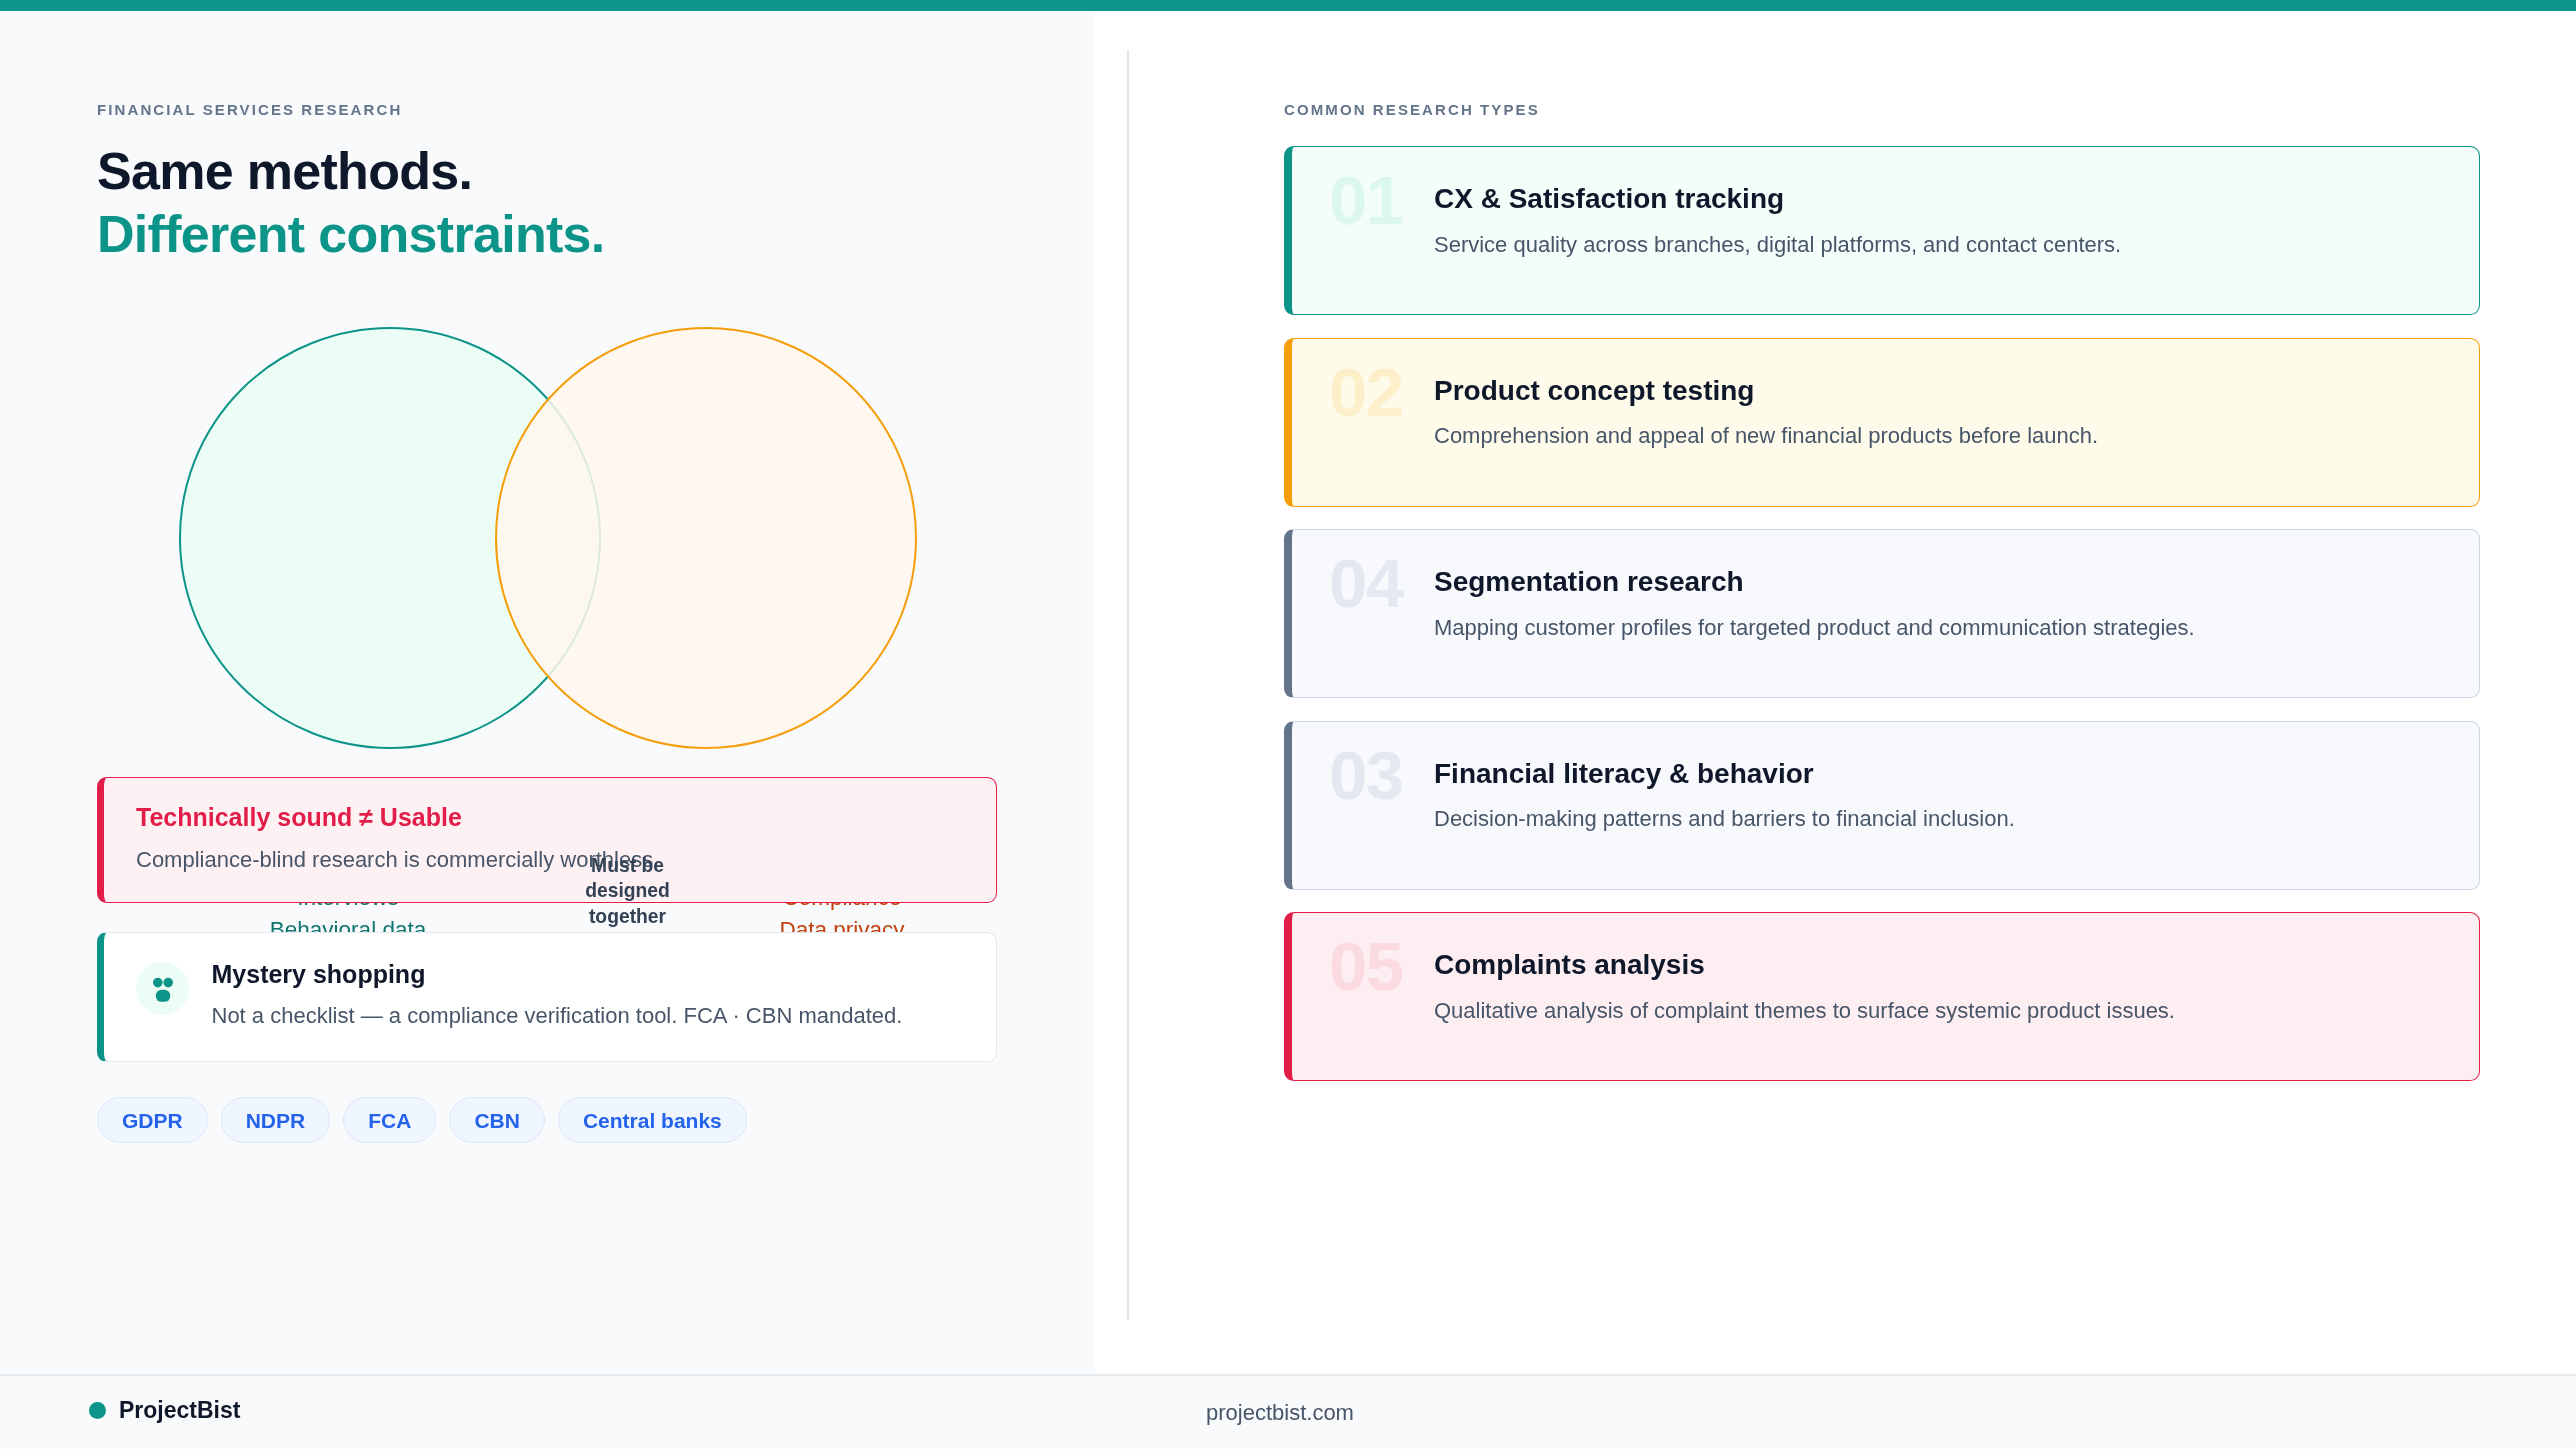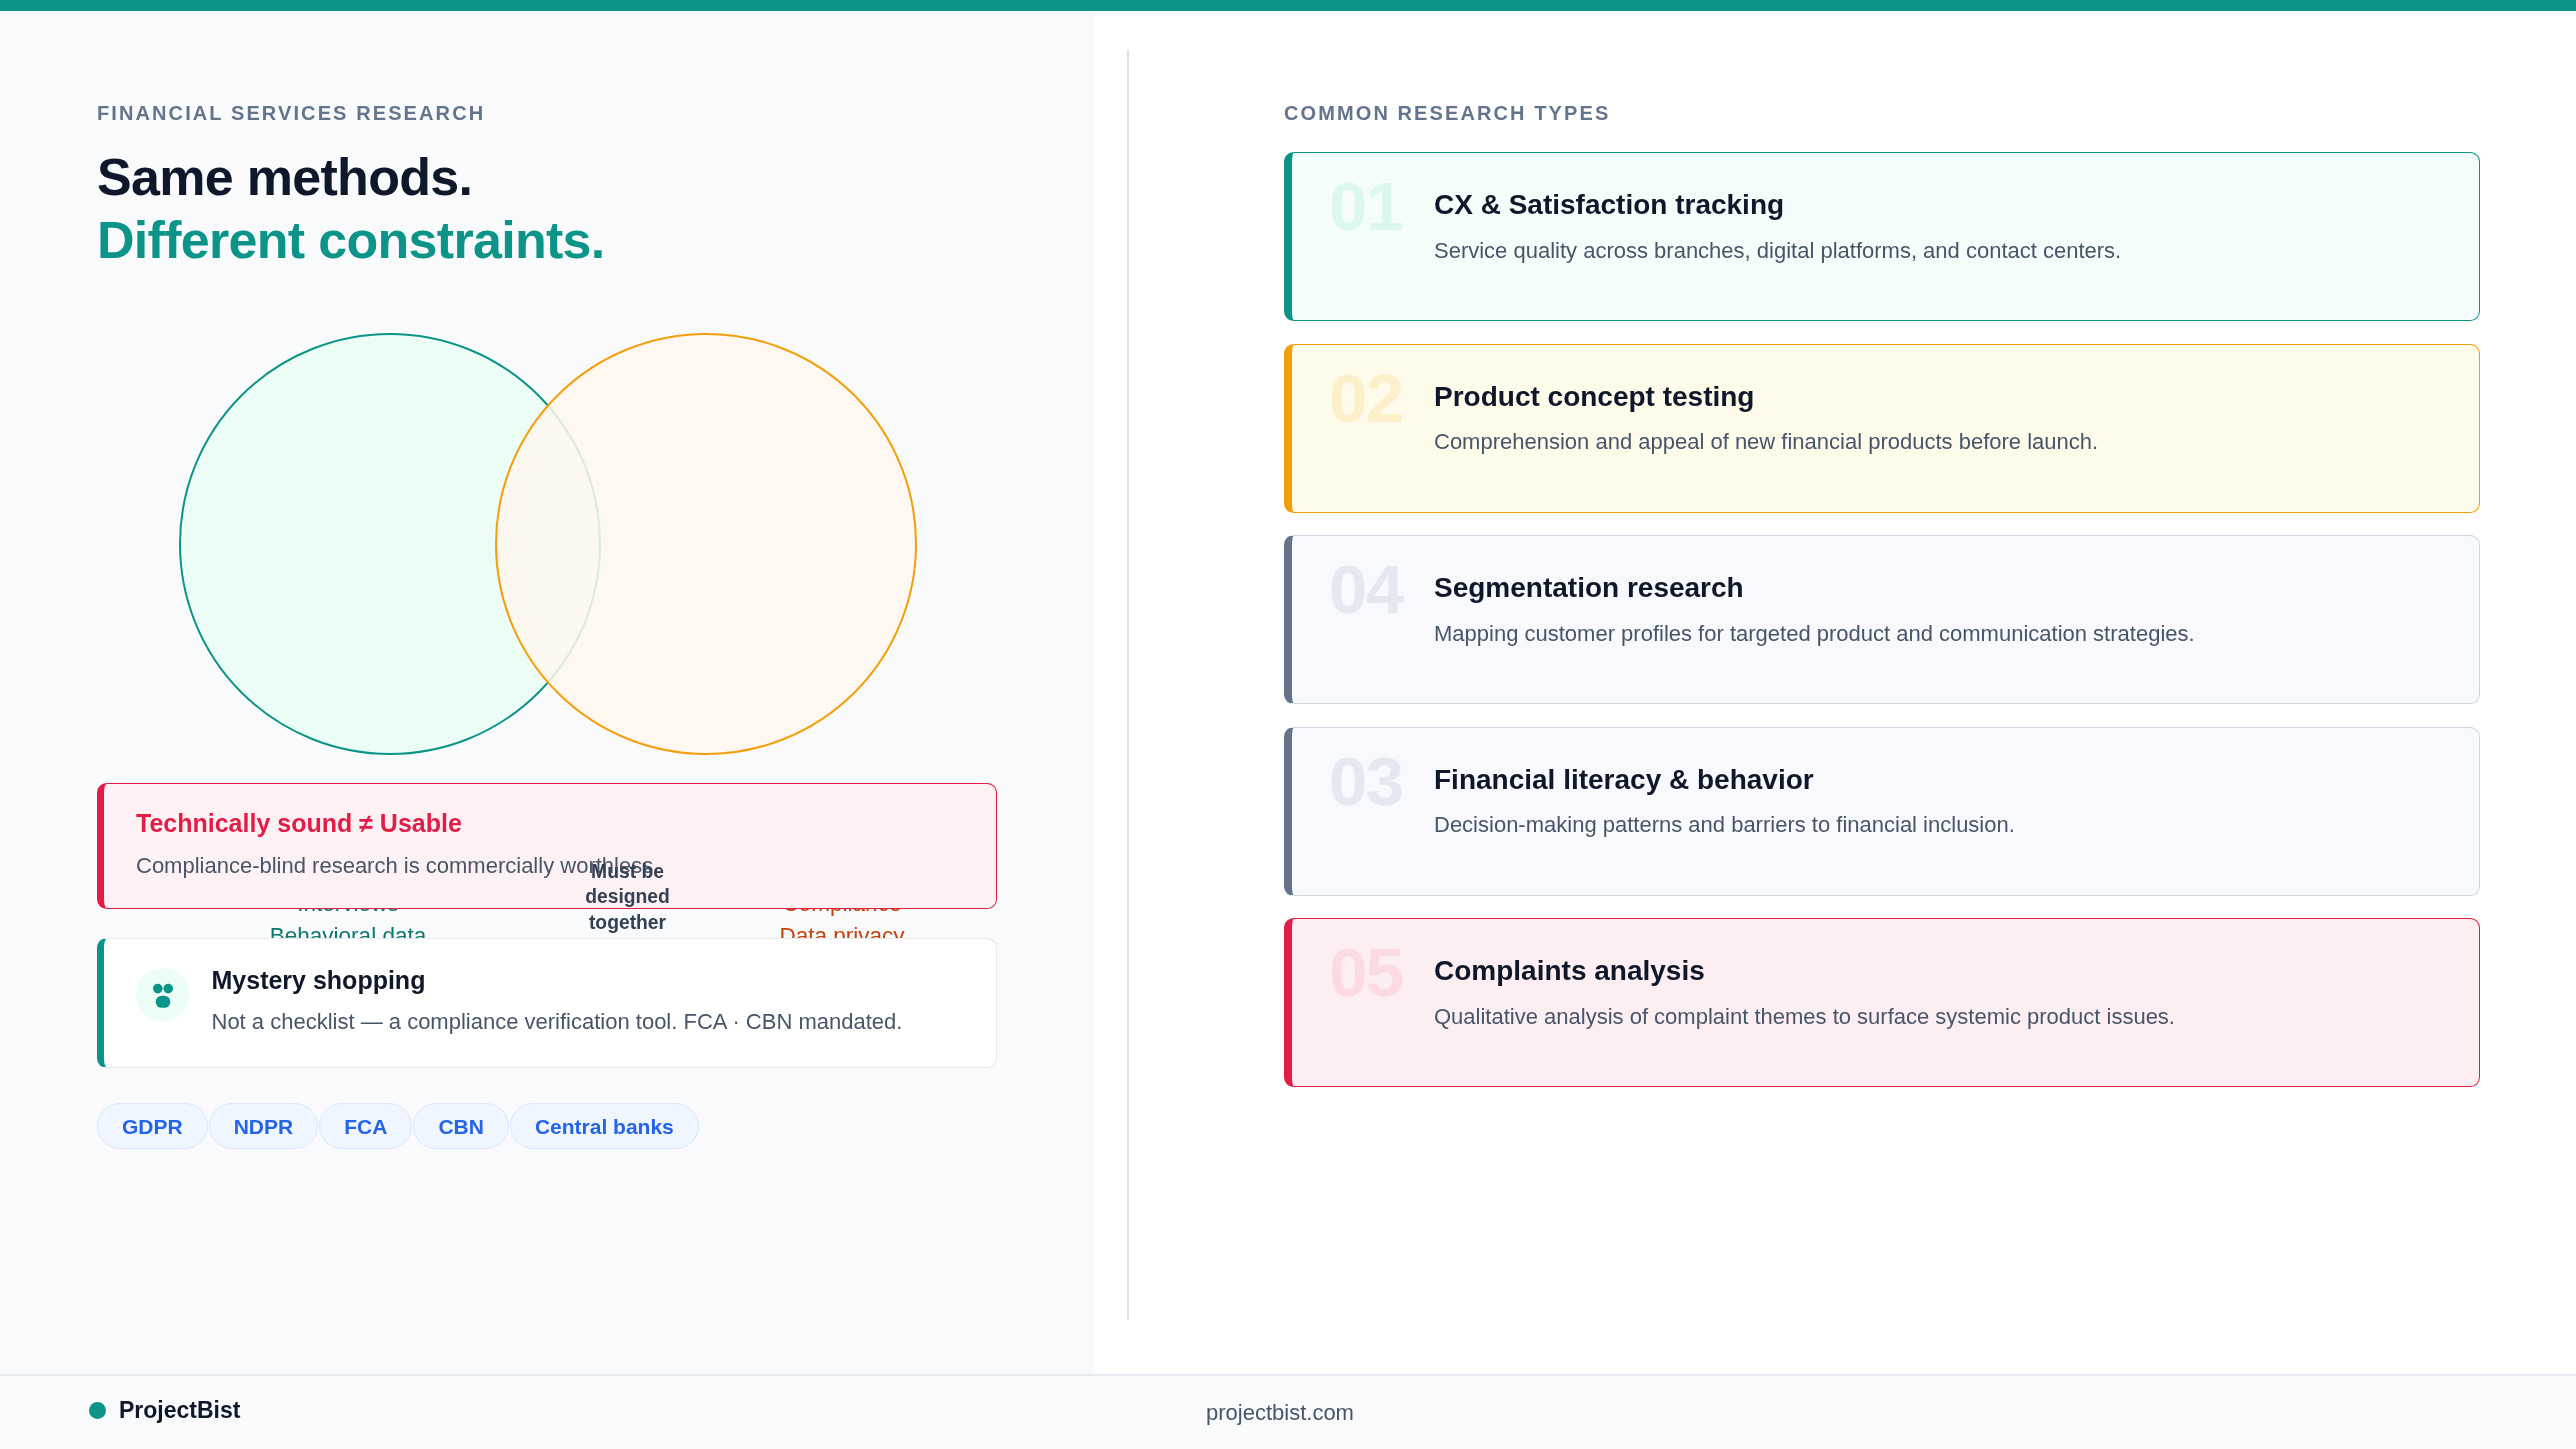--- a/index.html
+++ b/index.html
@@ -51,21 +51,21 @@
 
   
   .left-col {
     position: absolute;
     left: 97px;
     top: 101px;
     width: 950px;
   }
 
   .eyebrow {
-    font-size: 20px;
+    font-size: 15px;
     font-weight: 700;
     letter-spacing: 2.1px;
     color: #64748b;
     text-transform: uppercase;
     line-height: 1.2;
   }
 
   .headline {
     margin-top: 21px;
     font-size: 52px;
@@ -197,21 +197,21 @@
     margin-top: 11.3px;
     font-size: 22px;
     color: #475569;
     line-height: 1.46;
   }
 
   
   .chips {
     margin-top: 35px;
     display: flex;
-    gap: 1px;
+    gap: 13px;
     width: 950px;
     flex-wrap: nowrap;
   }
   .chip {
     background: #eff6ff;
     border: 1.6px solid #dbe7fb;
     color: #2563eb;
     font-size: 21px;
     font-weight: 700;
     border-radius: 804px;

